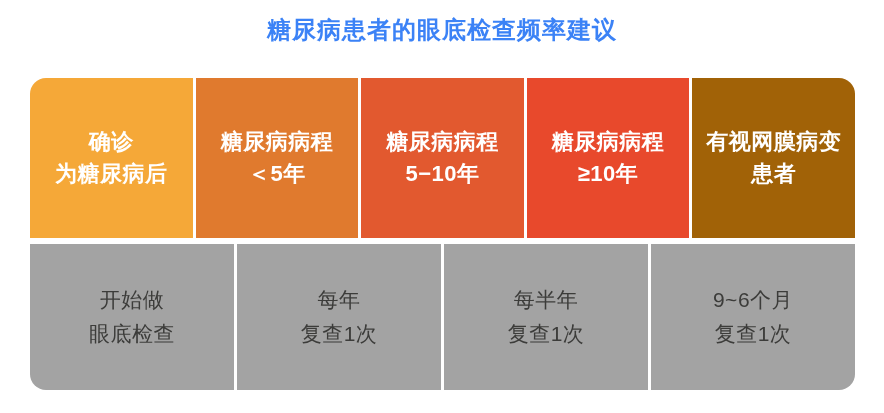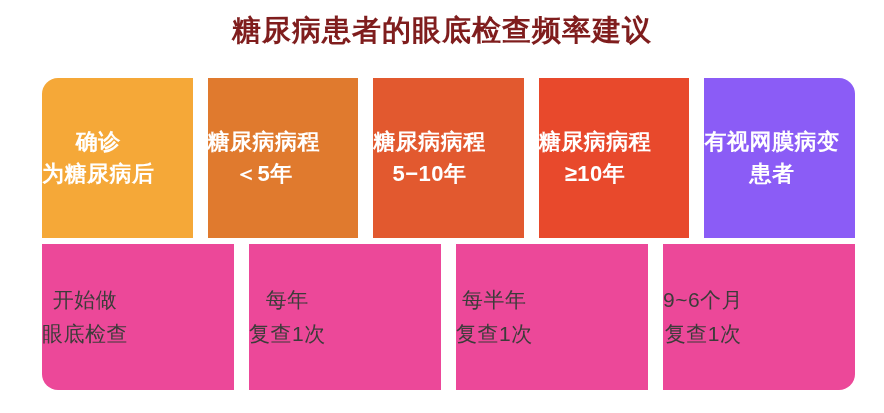--- a/index.html
+++ b/index.html
@@ -24,24 +24,24 @@
   
   .title-wrap {
     position: absolute;
     left: 0;
     top: 8px;
     width: 884px;
     text-align: center;
   }
   .title {
     display: inline-block;
-    font-size: 29px;
+    font-size: 24px;
     line-height: 44px;
     font-weight: bold;
-    color: #7f1d1d;
+    color: #3b82f6;
     letter-spacing: 1px;
     white-space: nowrap;
   }
 
   
   .table {
     position: absolute;
     left: 30px;
     top: 78px;
     width: 825px;
@@ -59,45 +59,45 @@
   }
   .body-row {
     height: 146px;
     margin-top: 6px;
   }
 
   .cell {
     flex: 1 1 0;
     display: flex;
     align-items: center;
+    justify-content: center;
     text-align: center;
     box-sizing: border-box;
     margin-right: 3px;
-    margin-left: 12px;
   }
   .cell:last-child {
     margin-right: 0;
   }
 
   .header-row .cell {
     color: #FFFFFF;
     font-size: 22px;
     line-height: 32px;
     font-weight: bold;
     letter-spacing: 0.5px;
   }
   .header-row .cell:first-child {
     border-top-left-radius: 16px;
   }
   .header-row .cell:last-child {
     border-top-right-radius: 16px;
   }
 
   .body-row .cell {
-    background: #ec4899;
+    background: #a3a3a3;
     color: #3C3C3A;
     font-size: 21px;
     line-height: 34px;
     font-weight: normal;
     letter-spacing: 0.5px;
   }
   .body-row .cell:first-child {
     border-bottom-left-radius: 16px;
   }
   .body-row .cell:last-child {
@@ -130,21 +130,21 @@
 ＜5年</span>
       </div>
       <div class="cell" style="background-color: rgb(226, 89, 47);">
         <span class="cell-text">糖尿病病程
 5−10年</span>
       </div>
       <div class="cell" style="background-color: rgb(232, 73, 44);">
         <span class="cell-text">糖尿病病程
 ≥10年</span>
       </div>
-      <div class="cell" style="background-color: #8b5cf6;">
+      <div class="cell" style="background-color: #a16207;">
         <span class="cell-text">有视网膜病变
 患者</span>
       </div>
     </div>
 
     <div class="row body-row">
       <div class="cell">
         <span class="cell-text">开始做
 眼底检查</span>
       </div>

